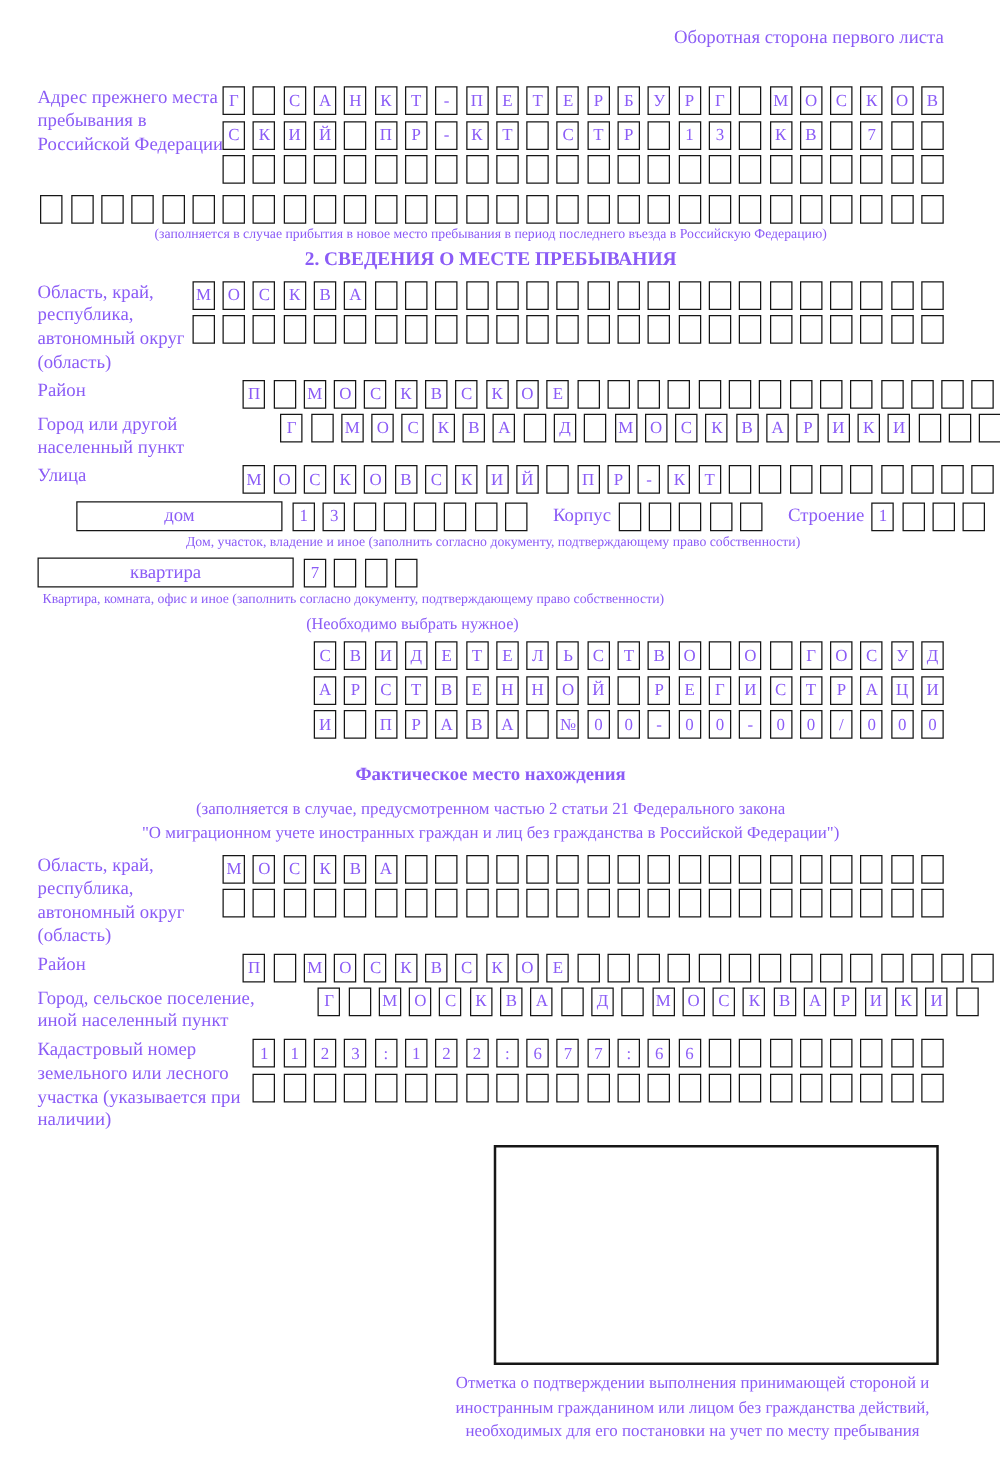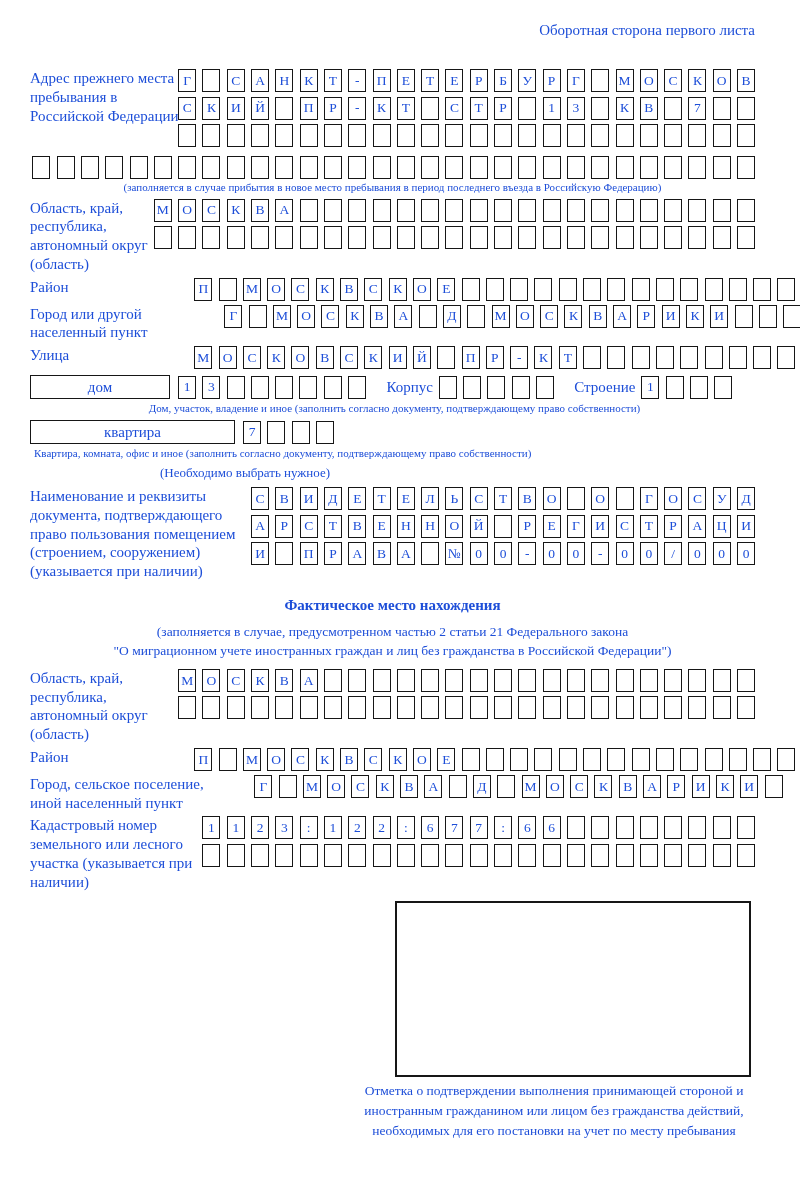--- a/index.html
+++ b/index.html
@@ -1,20 +1,20 @@
 <!DOCTYPE html>
 <html><head>
 <meta charset="utf-8">
 <style>
   html,body { margin:0; padding:0; background:#ffffff; }
   .page {
     width:800px; height:1180px; box-sizing:border-box;
     padding:14px 45px 8px 30px;
     font-family:"Liberation Serif", serif;
-    color:#1d4ed8; position:relative; overflow:hidden; background:#fff;
+    color:#8b5cf6; position:relative; overflow:hidden; background:#fff;
   }
   .header-note { text-align:right; font-size:15px; margin:8px 0 30px 0; }
 
   .frow { display:flex; align-items:flex-start; margin-bottom:4px;gap:36px; }
   .frow.vcenter { align-items:flex-start; }
   .flabel { font-size:15px; line-height:1.25; flex-shrink:0; }
   .w150 { width:150px; }
   .w120 { width:122px; }
   .w152 { width:152px; }
   .w215 { width:215px; }
@@ -38,21 +38,21 @@
 
   .typebox {
     box-sizing:border-box; border:1.6px solid #161616; height:24px;
     display:flex; align-items:center; justify-content:center;
     font-size:15px; flex-shrink:0; background:#fff;
   }
   .house-line { display:flex; align-items:center; margin:6px 0 3px 0; }
   .inline-label { font-size:15px; margin:0 6px 0 14px; white-space:nowrap; }
 
   .stay-line { display:flex; align-items:center; margin:8px 0 2px 0; font-size:15px; }
-  .stay-note { font-size:13px; width:340px; margin:0 0 6px 130px; }
+  .stay-note { font-size:13px; text-align:center; width:340px; margin:0 0 6px 130px; }
   .opt-label { margin-left:8px; }
 
   .subtitle { text-align:center; font-weight:bold; font-size:15px; margin:16px 0 8px 0; }
   .subnote { text-align:center; font-size:13.5px; line-height:1.45; }
 
   .stamp-wrap { width:430px; margin-left:auto; margin-top:10px; }
   .stamp-box { box-sizing:border-box; width:356px; height:176px; border:2px solid #161616; margin-left:70px; background:#fff; }
   .stamp-note { font-size:13.5px; line-height:1.45; text-align:center; margin:4px 0 0 28px; }
 </style>
 </head>
@@ -172,20 +172,21 @@
       <span class="cell"></span>
       <span class="cell"></span>
       <span class="cell"></span>
       <span class="cell"></span>
       <span class="cell"></span>
       <span class="cell"></span>
       <span class="cell"></span>
     </div>
   <div class="caption">(заполняется в случае прибытия в новое место пребывания в период последнего въезда в Российскую Федерацию)</div>
 
+  <div class="stitle">2. СВЕДЕНИЯ О МЕСТЕ ПРЕБЫВАНИЯ</div>
 
   <div class="frow">
     <div class="flabel w120">Область, край, республика, автономный округ (область)</div>
     <div class="stack">
       <div class="boxrow">
           <span class="cell">М</span>
           <span class="cell">О</span>
           <span class="cell">С</span>
           <span class="cell">К</span>
           <span class="cell">В</span>
@@ -326,21 +327,21 @@
         <span class="cell"></span>
         <span class="cell"></span>
         <span class="cell"></span>
         <span class="cell"></span>
         <span class="cell"></span>
         <span class="cell"></span>
       </div>
   </div>
 
   <div class="house-line">
-    <div class="typebox" style="width:140px;">дом</div>
+    <div class="typebox" style="width:165px;margin-left:31px;">дом</div>
     <div class="boxrow left" style="margin-left:8px;">
         <span class="cell">1</span>
         <span class="cell">3</span>
         <span class="cell"></span>
         <span class="cell"></span>
         <span class="cell"></span>
         <span class="cell"></span>
         <span class="cell"></span>
         <span class="cell"></span>
       </div>
@@ -369,21 +370,20 @@
         <span class="cell"></span>
         <span class="cell"></span>
         <span class="cell"></span>
       </div>
   </div>
   <div class="caption" style="text-align:left; margin-left:4px;">Квартира, комната, офис и иное (заполнить согласно документу, подтверждающему право собственности)</div>
 
   <div class="stay-note">(Необходимо выбрать нужное)</div>
 
   <div class="frow" style="margin-top:6px;">
-    <div class="flabel w215">Наименование и реквизиты документа, подтверждающего право пользования помещением (строением, сооружением) (указывается при наличии)</div>
     <div class="stack">
       <div class="boxrow">
           <span class="cell">С</span>
           <span class="cell">В</span>
           <span class="cell">И</span>
           <span class="cell">Д</span>
           <span class="cell">Е</span>
           <span class="cell">Т</span>
           <span class="cell">Е</span>
           <span class="cell">Л</span>

